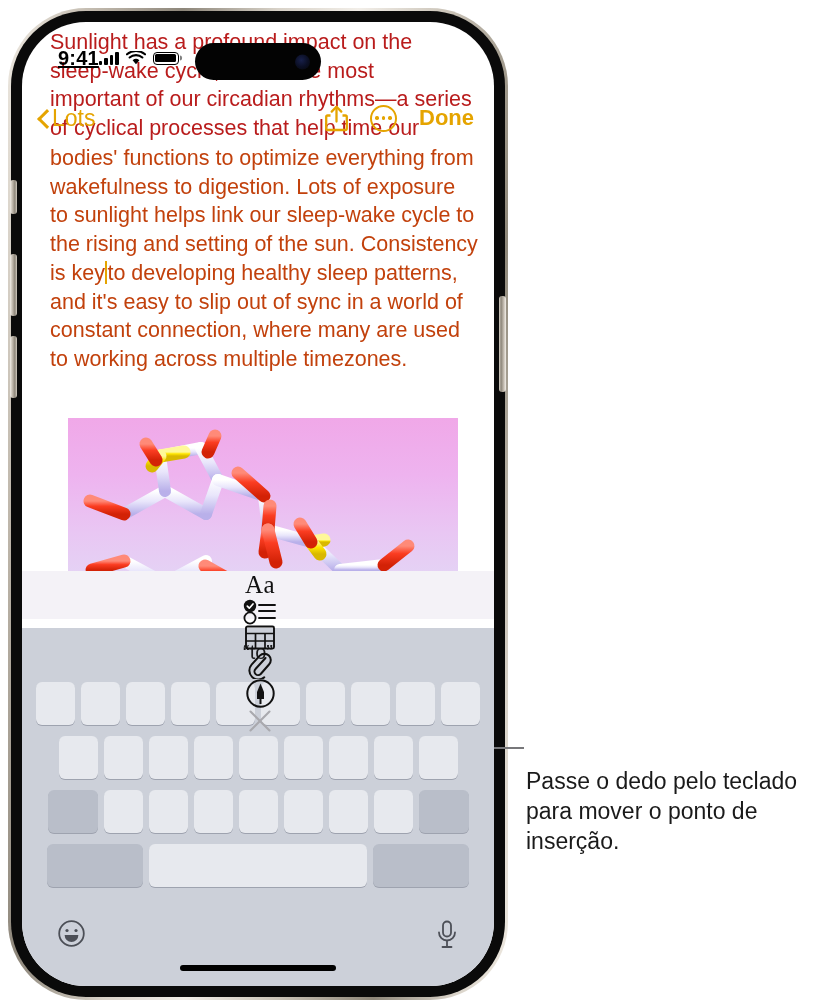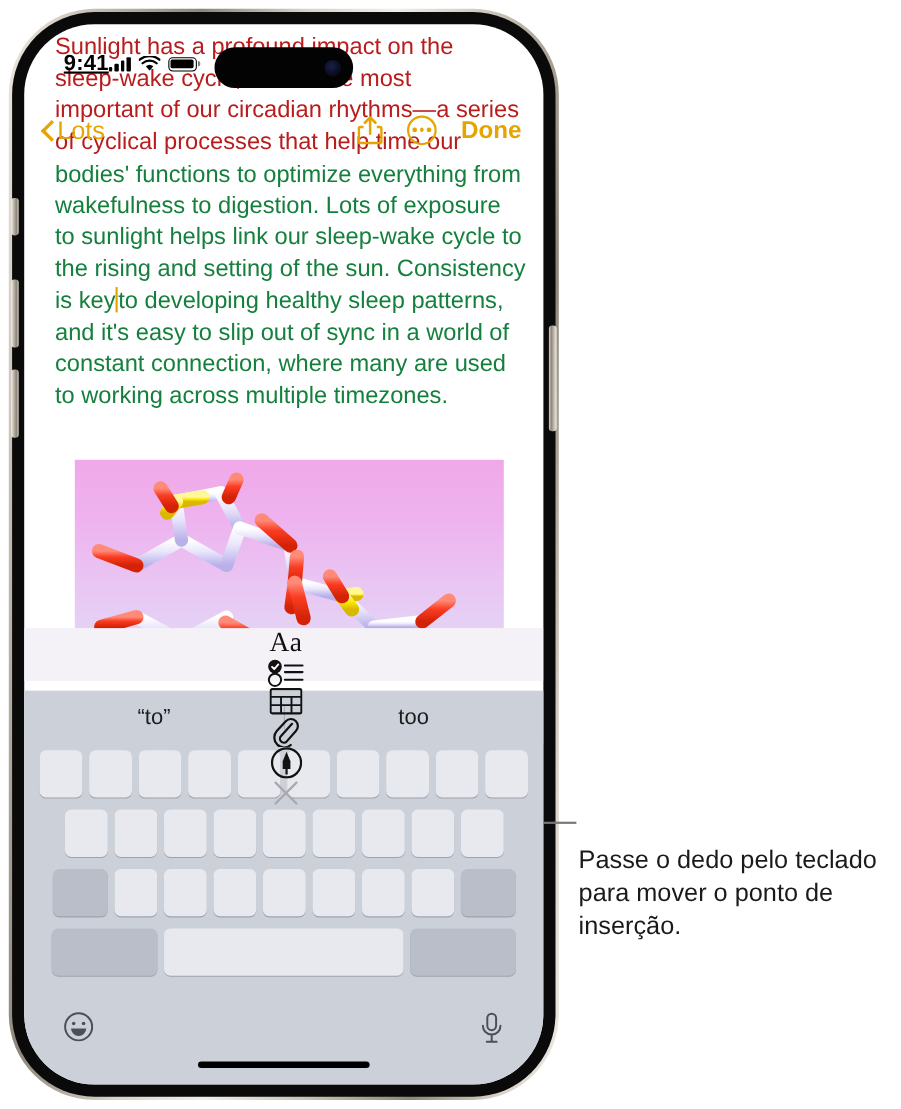--- a/index.html
+++ b/index.html
@@ -93,21 +93,21 @@
   .back-label { font-size: 23px; color: #E5A400; }
   .nav-right { margin-left: auto; display: flex; align-items: center; gap: 22px; }
   .ic-share { width: 23px; height: 27px; position: relative; cursor: pointer; }
   .ic-more  { width: 27px; height: 27px; border: 2.2px solid #E5A400; border-radius: 50%;
     display:flex;align-items:center;justify-content:center;gap:3px; cursor:pointer;}
   .ic-more b { width:3.4px;height:3.4px;border-radius:50%;background:#E5A400;display:block;}
   .done-btn { font-size: 22px; font-weight: bold; color: #E5A400; cursor: pointer; }
 
   .note-text {
     position: absolute; left: 28px; right: 16px; top: 120px; z-index: 20;
-    font-size: 21.5px; line-height: 28.7px; color: #15803d;
+    font-size: 21.5px; line-height: 28.7px; color: #c2410c;
     background: #fff; padding-top: 2px;
   }
   .caret {
     display: inline-block; width: 2.5px; height: 23px; background: #E5A400;
     vertical-align: -4px; margin: 0 0px;
   }
 
   
   .note-image {
     position: absolute; left: 46px; top: 396px; width: 390px; height: 162px; z-index: 20;
@@ -341,21 +341,20 @@
             <svg width="26" height="26" viewBox="0 0 26 26">
               <path d="M3.5 3.5 L22.5 22.5 M22.5 3.5 L3.5 22.5" stroke="#a9a9ae" stroke-width="2.1" stroke-linecap="round"></path>
             </svg>
           </div>
         </div>
 
         <div class="kb">
 
           <div class="predbar">
             <div class="pred">“to”</div>
-            <div class="pred">too</div>
           </div>
 
           <div class="kb-rows">
             <div class="kb-row">
               <div class="key k-letter"></div>
               <div class="key k-letter"></div>
               <div class="key k-letter"></div>
               <div class="key k-letter"></div>
               <div class="key k-letter"></div>
               <div class="key k-letter"></div>

